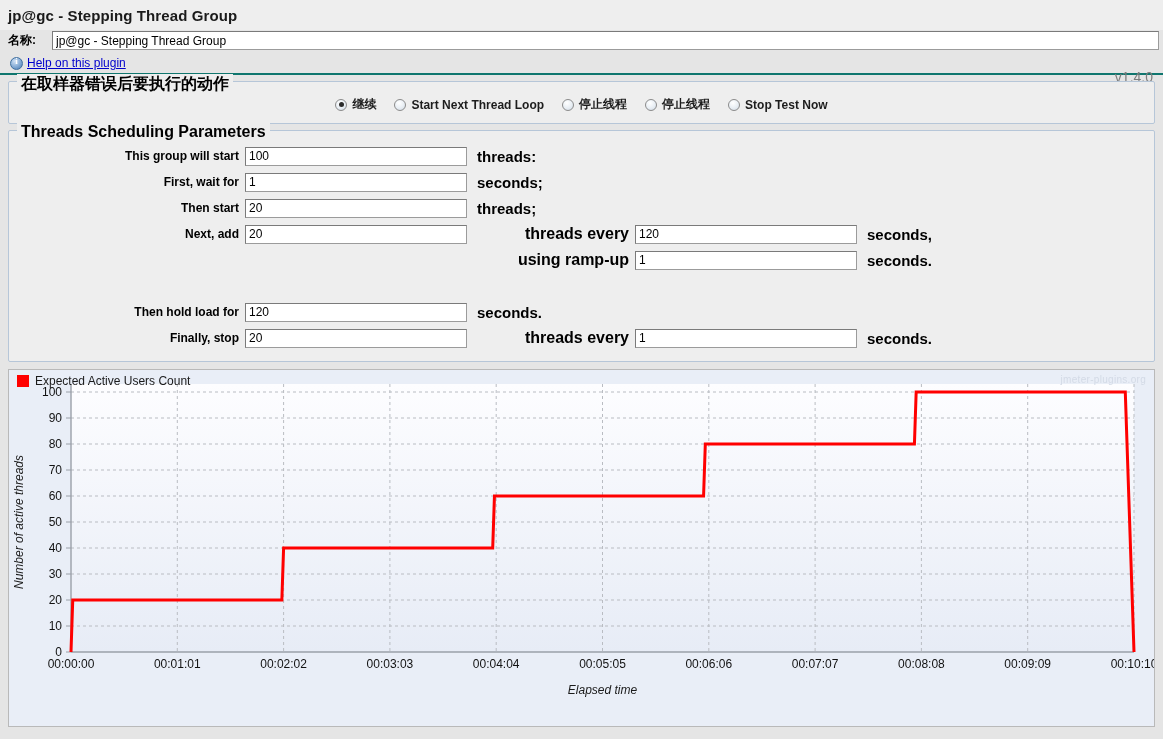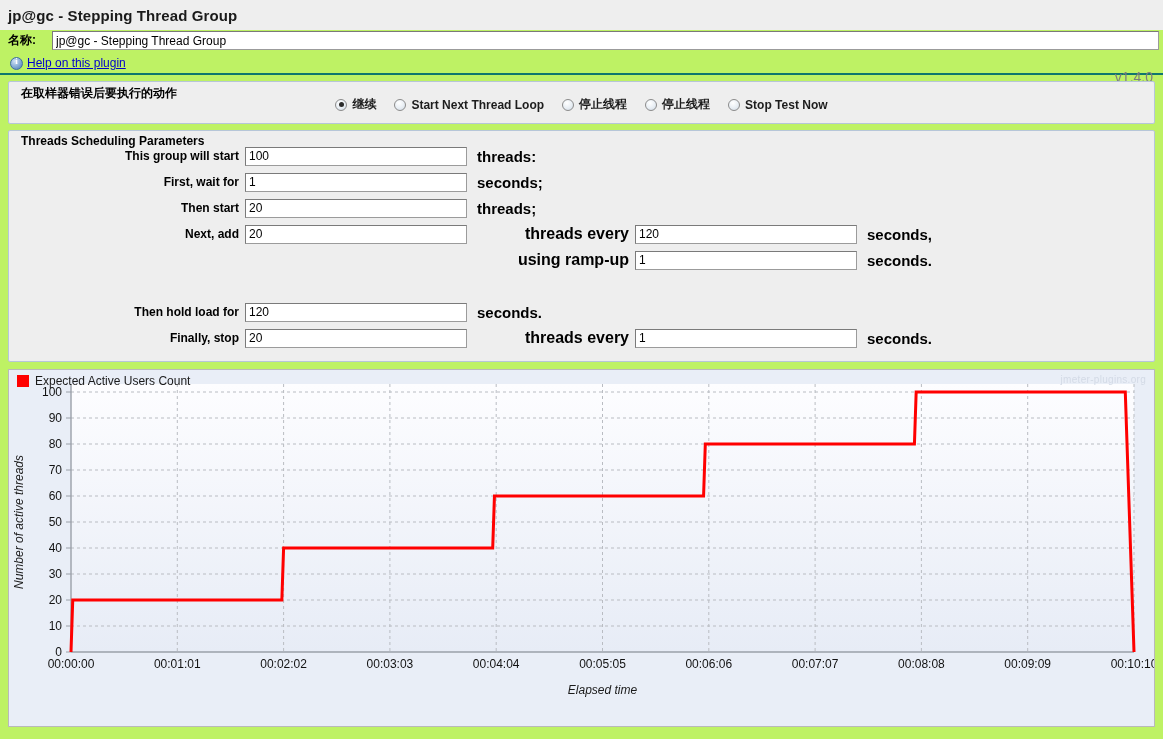--- a/index.html
+++ b/index.html
@@ -9,21 +9,21 @@
   body {
     width: 1163px; height: 739px;
     font-family: "Liberation Sans", "DejaVu Sans", sans-serif;
     font-size: 12px;
     color: #000000;
     overflow: hidden;
     position: relative;
   }
   .app {
     width: 1163px; height: 739px;
-    background: #bef264;
+    background: #e5e5e5;
     position: relative;
     display: flex;
     flex-direction: column;
   }
 
   
   .title-bar {
     height: 30px;
     background: #eeeeee;
     display: flex;
@@ -120,25 +120,24 @@
     border-radius: 2px;
     position: relative;
     background: #eeeeee;
   }
   .group > .group-title {
     position: absolute;
     top: -8px;
     left: 8px;
     background: #eeeeee;
     padding: 0 4px;
-    font-size: 12px;
+    font-size: 16px;
     font-weight: bold;
     color: #000;
     white-space: nowrap;
-    margin-top: 11px;
   }
 
   
   .radio-body {
     padding: 14px 0 10px 0;
     display: flex;
     justify-content: center;
     align-items: center;
   }
   .radio-item {

